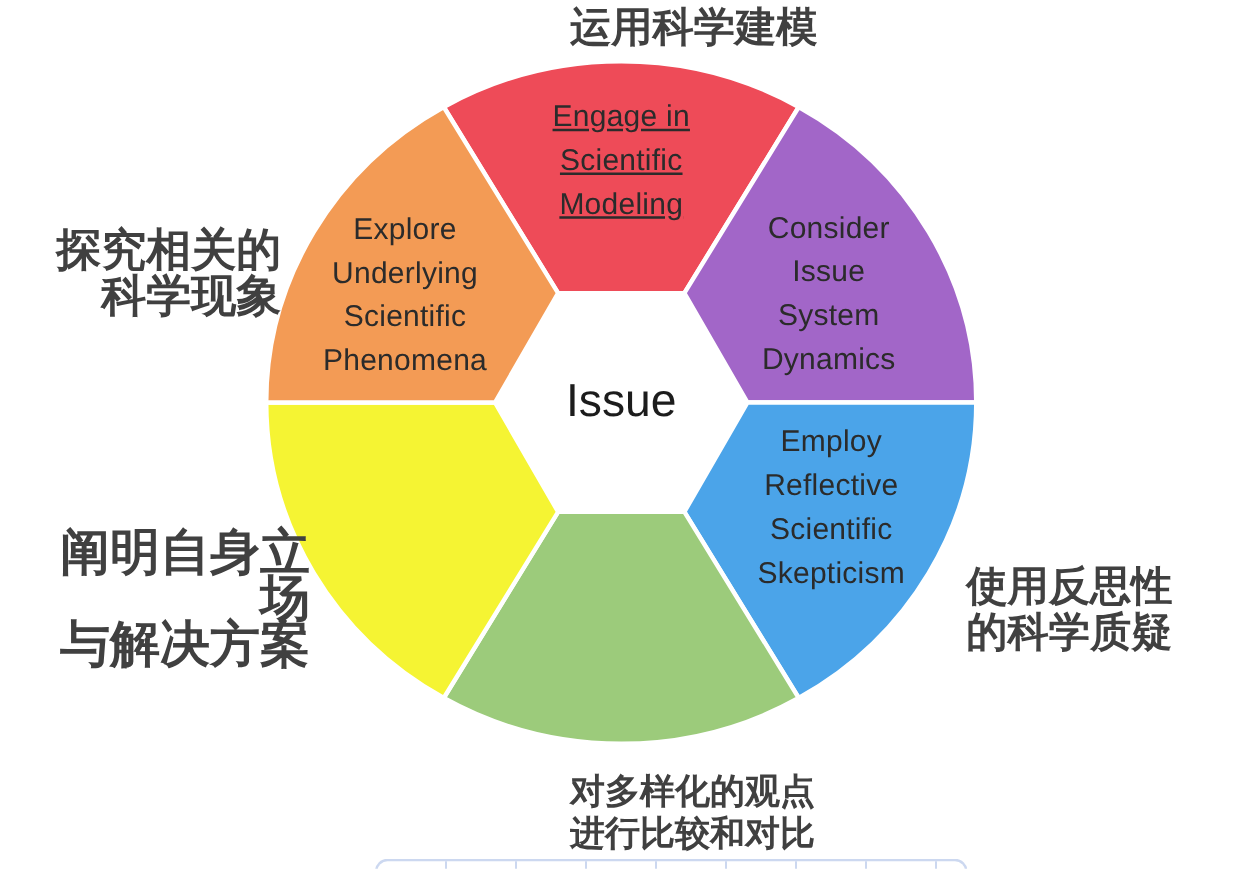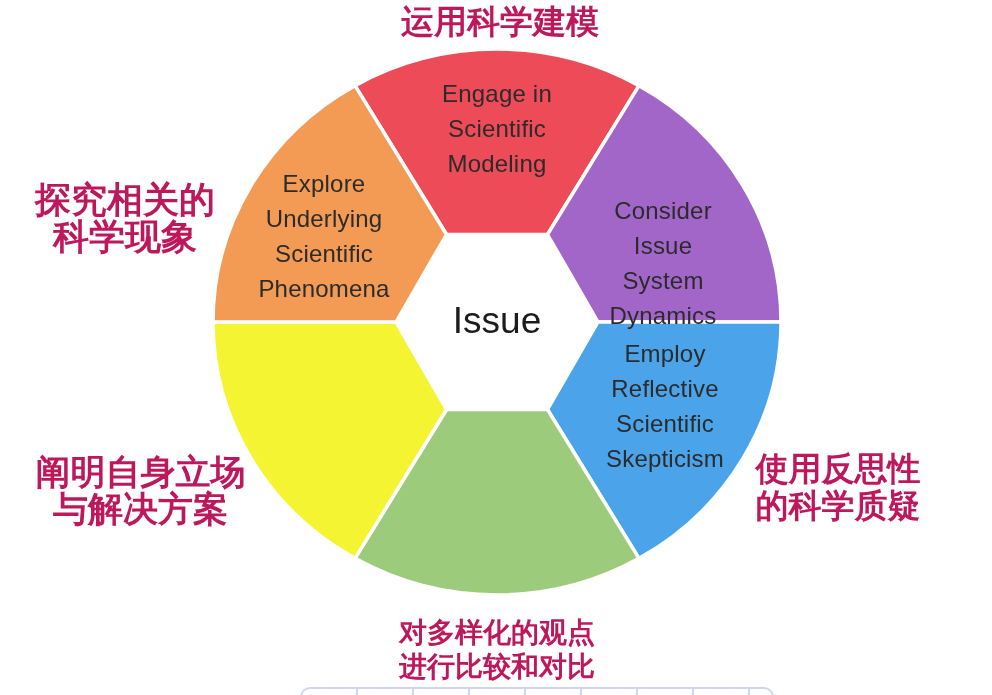--- a/index.html
+++ b/index.html
@@ -15,50 +15,50 @@
   
   .seg-label {
     position: absolute;
     color: #2b2b2b;
     font-size: 24px;
     line-height: 35px;
     text-align: center;
     white-space: pre-line;
     letter-spacing: 0.2px;
   }
-  .sl0 { left: 387px; top: 76px;  width: 220px; }
-  .sl1 { left: 563px; top: 165px; width: 200px; margin-top: 28px; }
+  .sl0 { left: 387px; top: 76px;  width: 220px; text-decoration: underline; }
+  .sl1 { left: 563px; top: 165px; width: 200px; }
   .sl2 { left: 565px; top: 336px; width: 200px; }
   .sl3 { left: 382px; top: 438px; width: 220px; }
   .sl4 { left: 228px; top: 341px; width: 200px; }
   .sl5 { left: 214px; top: 166px; width: 220px; }
 
   
   .center-label {
     position: absolute;
     left: 427px; top: 299px; width: 140px;
     font-size: 37px; color: #1c1c1c;
     text-align: center; line-height: 44px;
   }
 
   
   .cn {
     position: absolute;
-    color: #be185d;
+    color: #404040;
     font-weight: 900;
-    text-align: center;
+    text-align: right;
     white-space: pre-line;
     font-size: 33px;
     line-height: 39px;
   }
   .cn-top          { left: 346px; top: 2px;   width: 308px; }
   .cn-top-right    { left: 763px; top: 179px; width: 200px; }
   .cn-bottom-right { left: 738px; top: 450px; width: 200px; line-height: 37px; }
   .cn-top-left     { left: 25px;  top: 181px; width: 200px; line-height: 37px; font-size: 36px; }
-  .cn-bottom-left  { left: 33px;  top: 453px; width: 215px; line-height: 37px; font-size: 35px; }
+  .cn-bottom-left  { left: 33px;  top: 424px; width: 215px; line-height: 37px; font-size: 40px; }
   .cn-bottom       { left: 342px; top: 616px; width: 310px; line-height: 34px; font-size: 28px; }
 
   
   .cutoff-table {
     position: absolute;
     left: 300px; top: 687px;
     width: 470px; height: 14px;
     border: 2px solid #ccd8f0;
     border-bottom: none;
     border-radius: 10px 10px 0 0;

